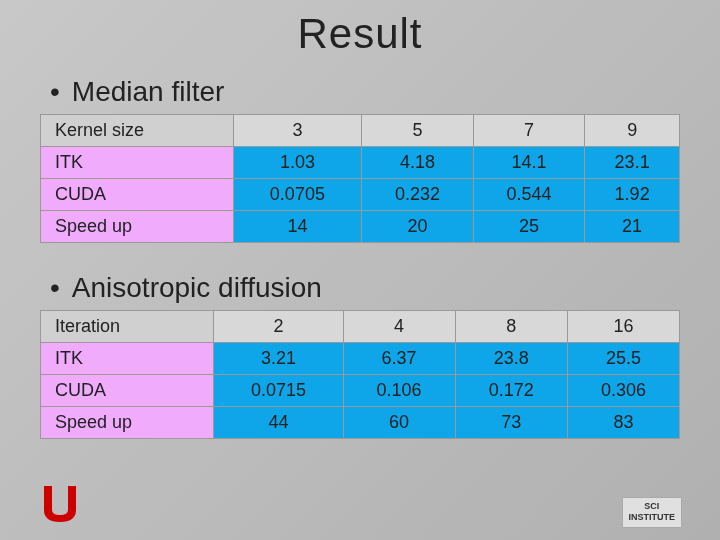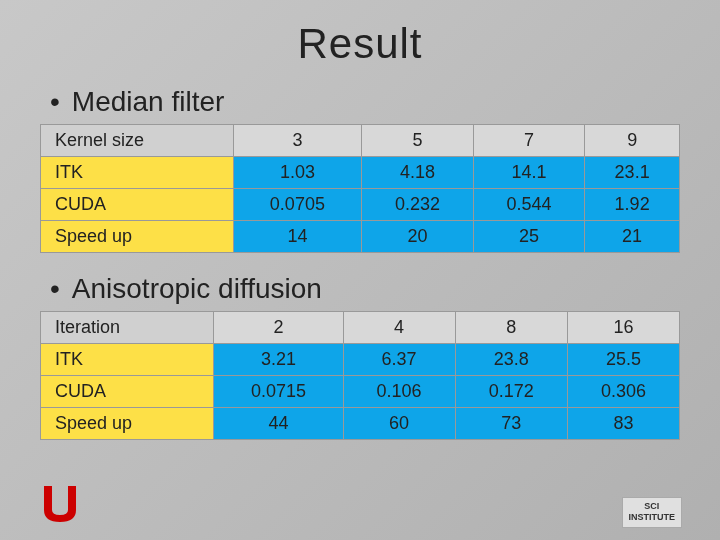--- a/index.html
+++ b/index.html
@@ -9,21 +9,21 @@
       height: 540px;
       background: linear-gradient(135deg, #c8c8c8 0%, #b0b0b0 100%);
       font-family: 'Arial', sans-serif;
       overflow: hidden;
       position: relative;
     }
 
     .page-container {
       width: 720px;
       height: 540px;
-      padding: 20px 40px;
+      padding: 10px 40px;
       display: flex;
       flex-direction: column;
       gap: 8px;
     }
 
     .page-title {
       text-align: center;
       font-size: 42px;
       font-weight: normal;
       color: #222;
@@ -47,41 +47,41 @@
 
     .section-label {
       font-size: 28px;
       color: #222;
       font-weight: normal;
     }
 
     .data-table {
       width: 100%;
       border-collapse: collapse;
-      margin-bottom: 12px;
+      margin-bottom: 21px;
     }
 
     .data-table td {
       border: 1px solid #999;
       text-align: center;
       padding: 5px 10px;
       font-size: 18px;
       color: #222;
       background: #0ea5e9;
     }
 
     .data-table tr:first-child td {
       background: #d8d8d8;
       font-weight: normal;
     }
 
     .data-table td:first-child {
       text-align: left;
       padding-left: 14px;
-      background: #fde047;
+      background: #f0abfc;
       font-weight: normal;
     }
 
     .data-table tr:first-child td:first-child {
       background: #d0d0d0;
     }
 
     .logo-u {
       position: absolute;
       bottom: 18px;

